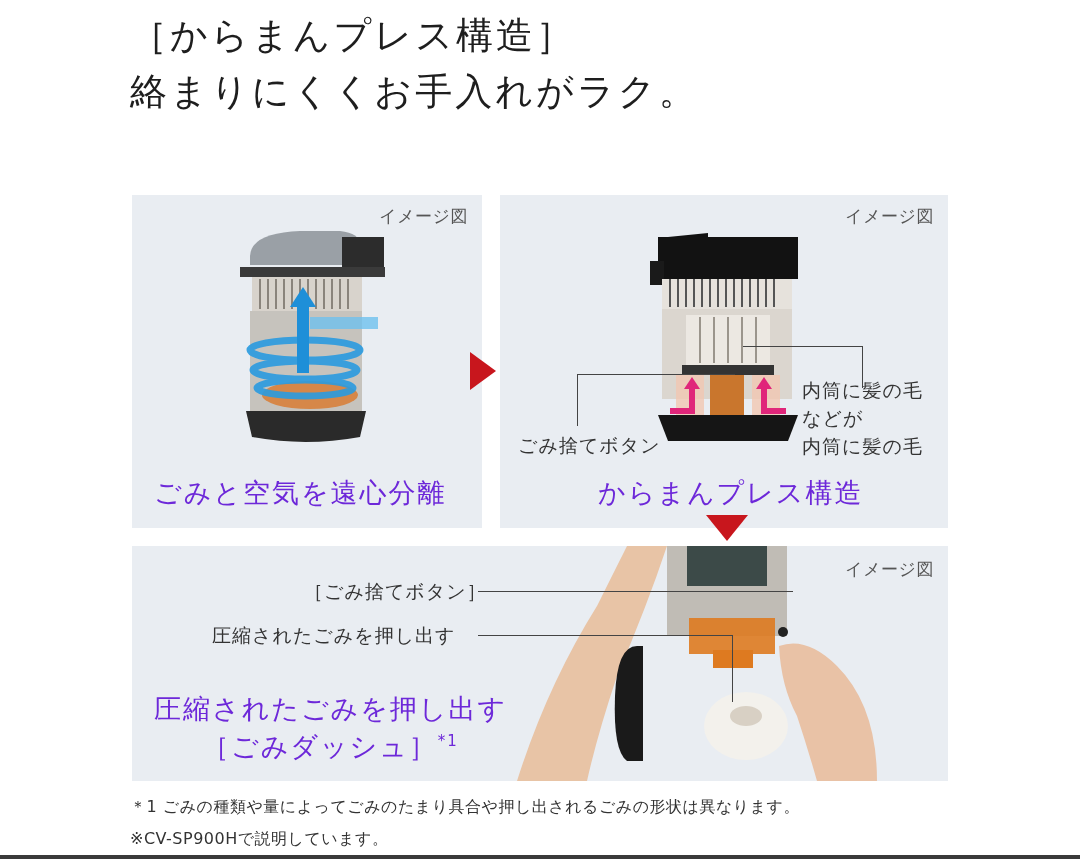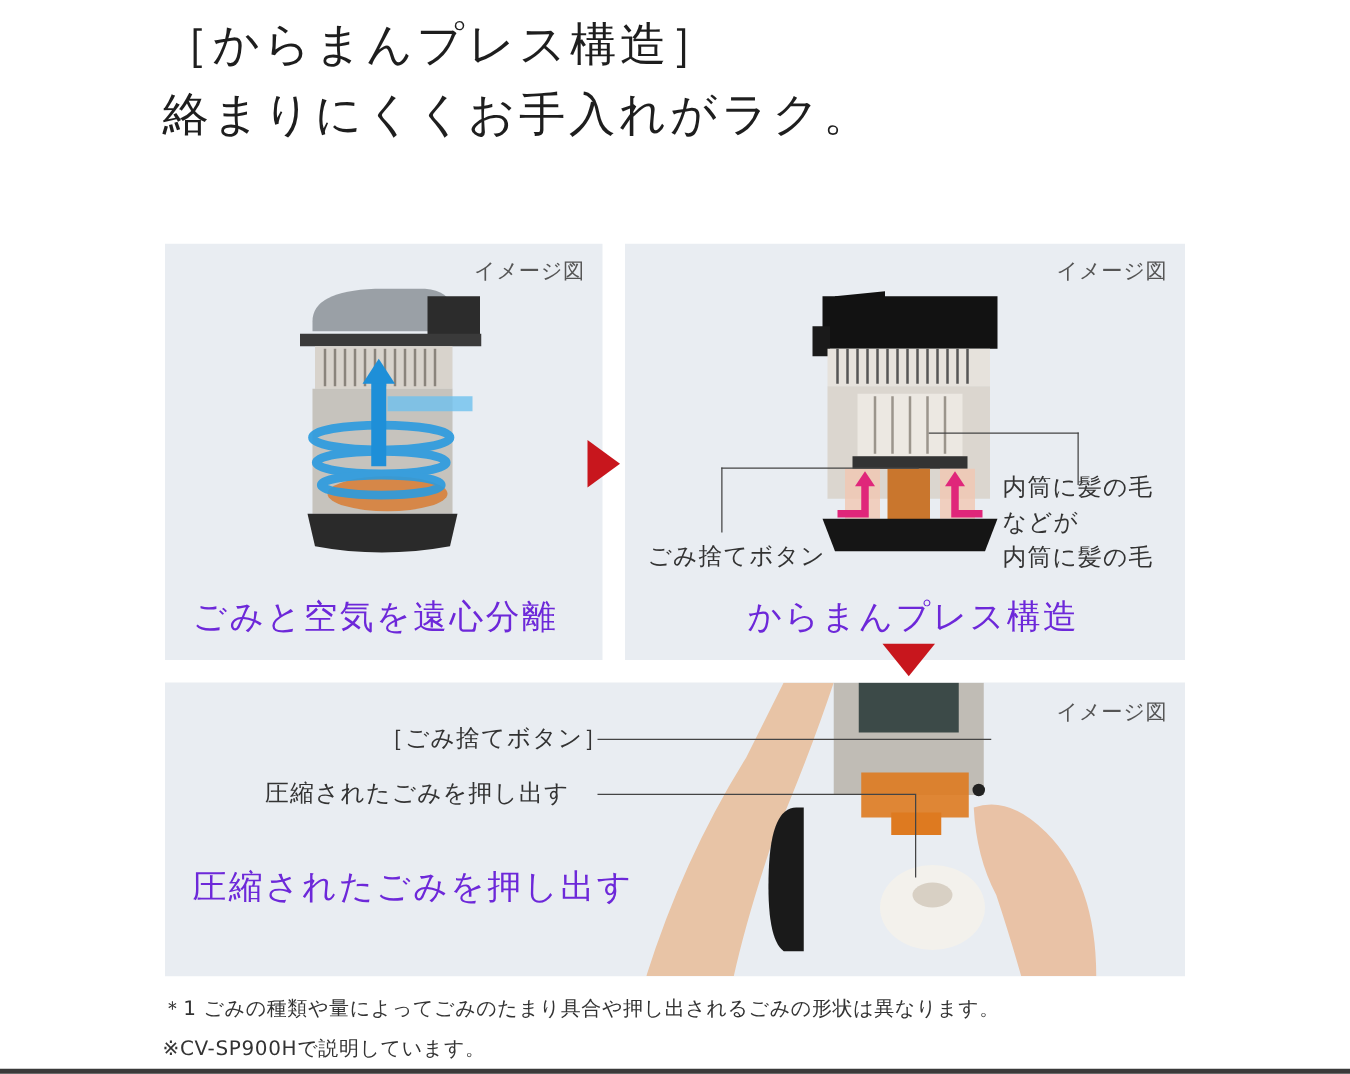--- a/index.html
+++ b/index.html
@@ -157,18 +157,19 @@
     <path d="M262 100 Q290 90 320 120 Q360 160 360 235 L300 235 Q290 200 280 170 Q264 140 262 100 Z" fill="#e9c2a6"></path>
     <circle cx="266" cy="86" r="5" fill="#222"></circle>
   </svg>
 
   <div class="line" style="left:346px;top:45px;width:315px;height:1px;"></div>
   <div class="line" style="left:346px;top:89px;width:254px;height:1px;"></div>
   <div class="line" style="left:600px;top:89px;width:1px;height:67px;"></div>
   <span class="callout" style="left:172px;top:31px;">［ごみ捨てボタン］</span>
   <span class="callout" style="left:80px;top:75px;">圧縮されたごみを押し出す</span>
   <span class="caption" style="left:22px;top:145px;">圧縮されたごみを押し出す</span>
+  <span class="caption" style="left:70px;top:183px;"><span>［ごみダッシュ］</span><sup style="font-size:15px;">*1</sup></span>
 </div>
 
 <div class="foot" style="top:797px;">＊1 ごみの種類や量によってごみのたまり具合や押し出されるごみの形状は異なります。</div>
 <div class="foot" style="top:829px;">※CV-SP900Hで説明しています。</div>
 
 <div class="bottom-bar"></div>
 
 </body></html>

